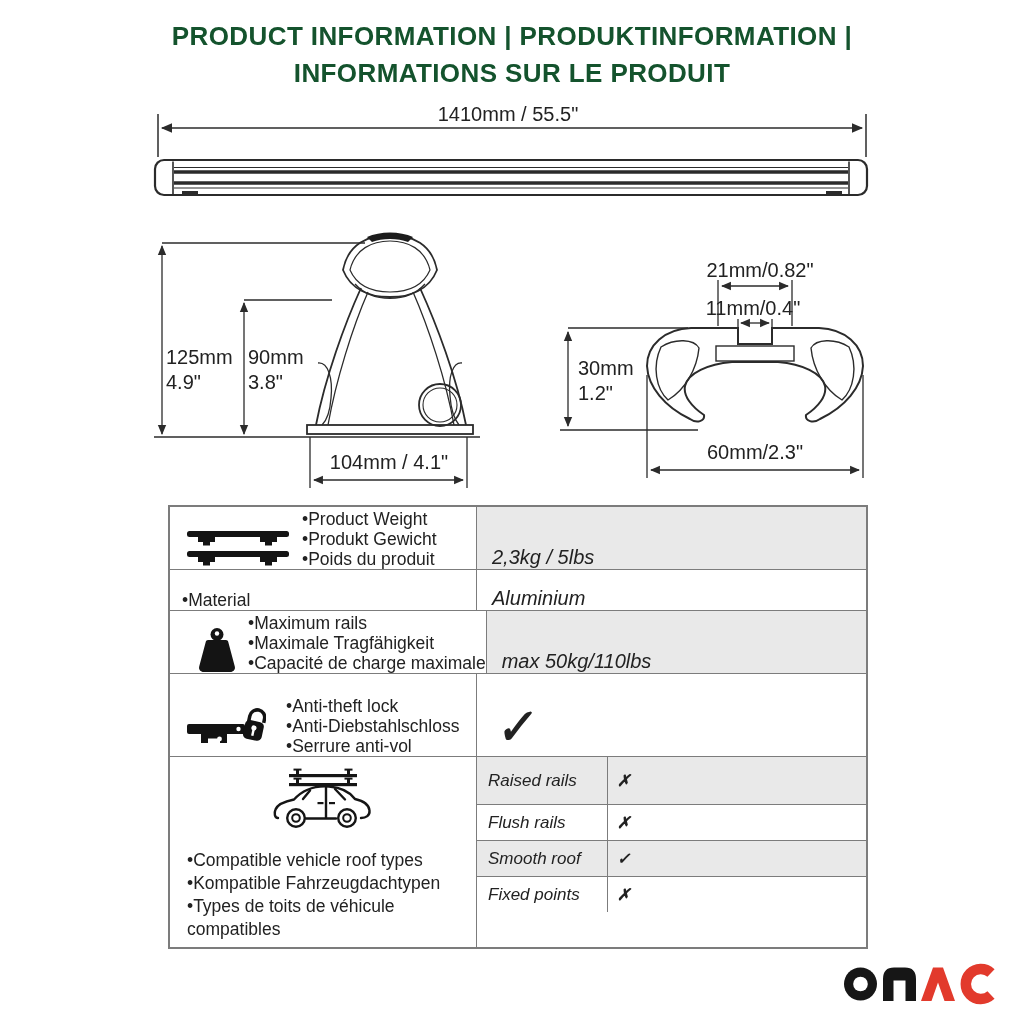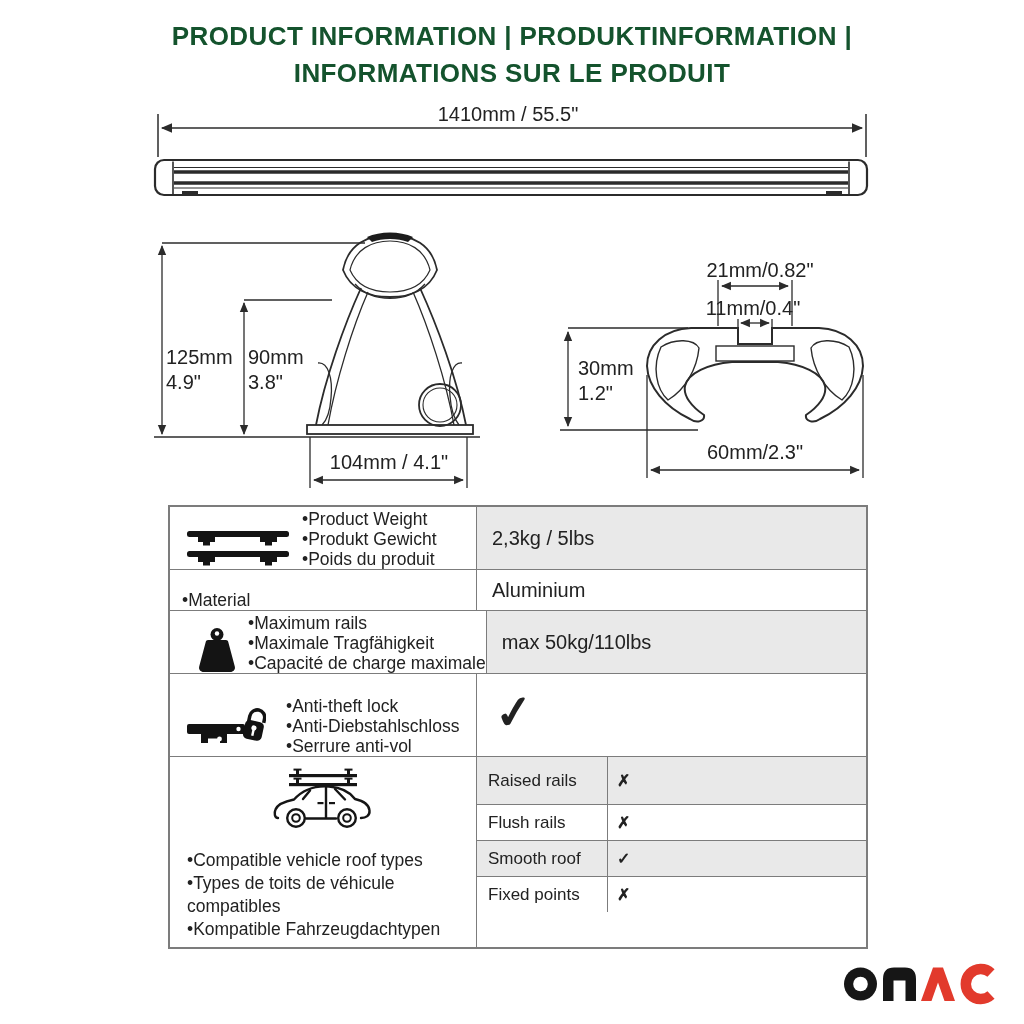--- a/index.html
+++ b/index.html
@@ -11,21 +11,21 @@
   svg text{font-family:"Liberation Sans",sans-serif;fill:#222;font-size:20px;}
 
   
   .spec-table{position:absolute;left:168px;top:505px;width:700px;
               border:2px solid #7c7c7c;box-sizing:border-box;color:#222;background:#fff;}
   .row{display:flex;border-top:1.5px solid #7c7c7c;box-sizing:border-box;}
   .row:first-child{border-top:none;}
   .r1{height:62px}.r2{height:41px}.r3{height:63px}.r4{height:83px}.r5{height:191px}
   .cl{flex:0 0 307px;border-right:1.5px solid #7c7c7c;box-sizing:border-box;
       display:flex;align-items:flex-end;background:#fff;}
-  .cr{flex:1;display:flex;align-items:center;padding-left:15px;font-size:20px;background:#fff;}
+  .cr{flex:1;display:flex;align-items:flex-end;padding-left:15px;font-size:20px;background:#fff;font-style:italic;}
   .gray{background:#e9e9e9 !important;}
   .labels{font-size:17.5px;line-height:20px;}
   .labels div{white-space:nowrap;}
   .cl.col{flex-direction:column;align-items:center;justify-content:flex-start;}
   .cl.col .labels{align-self:stretch;padding:0 17px;margin-top:17px;line-height:23px;}
   .cl.col .labels div{white-space:normal;}
   .bigcheck{font-size:46px;font-weight:700;line-height:1;transform:rotate(-6deg);padding-bottom:6px;}
   .sub{display:block;padding:0;}
   .subrow{display:flex;height:36px;box-sizing:border-box;border-top:1.5px solid #7c7c7c;background:#fff;}
   .subrow:first-child{height:47px;border-top:none;}
@@ -262,22 +262,22 @@
             <circle cx="23" cy="52" r="8.8" fill="#fff" stroke="#151515" stroke-width="2.4"></circle>
             <circle cx="23" cy="52" r="3.8" fill="none" stroke="#151515" stroke-width="2"></circle>
             <circle cx="74" cy="52" r="8.8" fill="#fff" stroke="#151515" stroke-width="2.4"></circle>
             <circle cx="74" cy="52" r="3.8" fill="none" stroke="#151515" stroke-width="2"></circle>
             <rect x="44.5" y="36" width="6" height="2.2" fill="#151515"></rect>
             <rect x="56" y="36" width="6" height="2.2" fill="#151515"></rect>
           </g>
         </svg>
         <div class="labels">
           <div>•Compatible vehicle roof types</div>
+          <div>•Kompatible Fahrzeugdachtypen</div>
           <div>•Types de toits de véhicule compatibles</div>
-          <div>•Kompatible Fahrzeugdachtypen</div>
         </div>
       </div>
       <div class="cr sub">
         <div class="subrow gray">
           <div class="sublabel gray">Raised rails</div>
           <div class="submark gray">✗</div>
         </div>
         <div class="subrow">
           <div class="sublabel">Flush rails</div>
           <div class="submark">✗</div>

